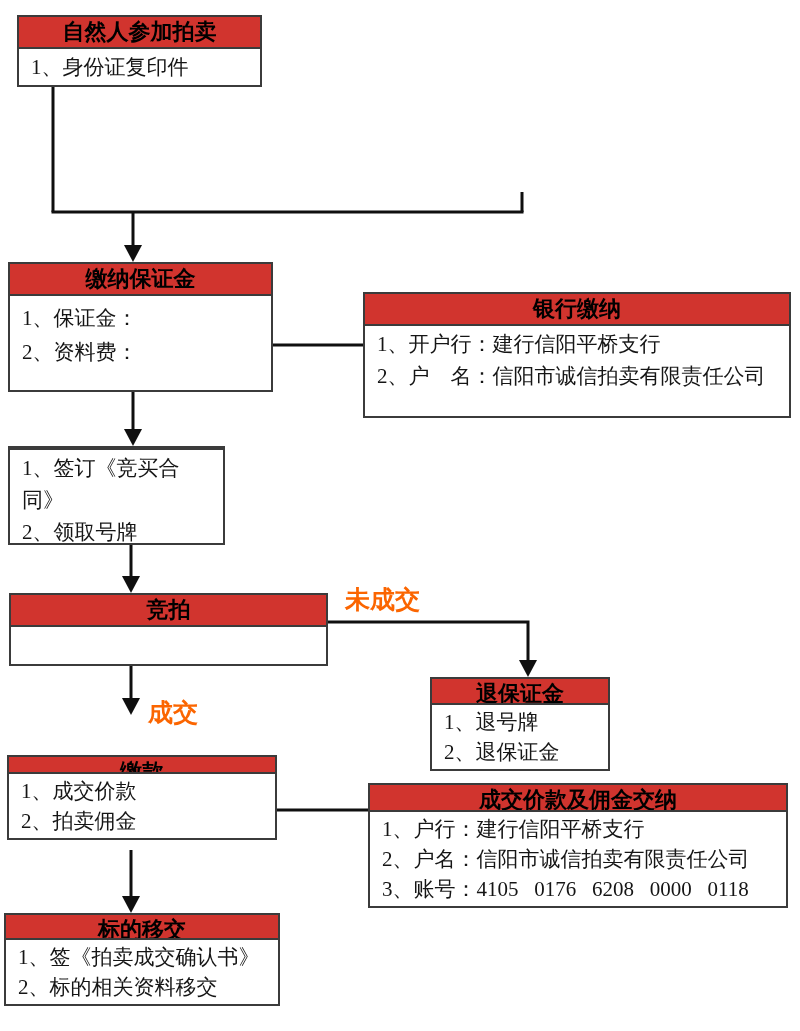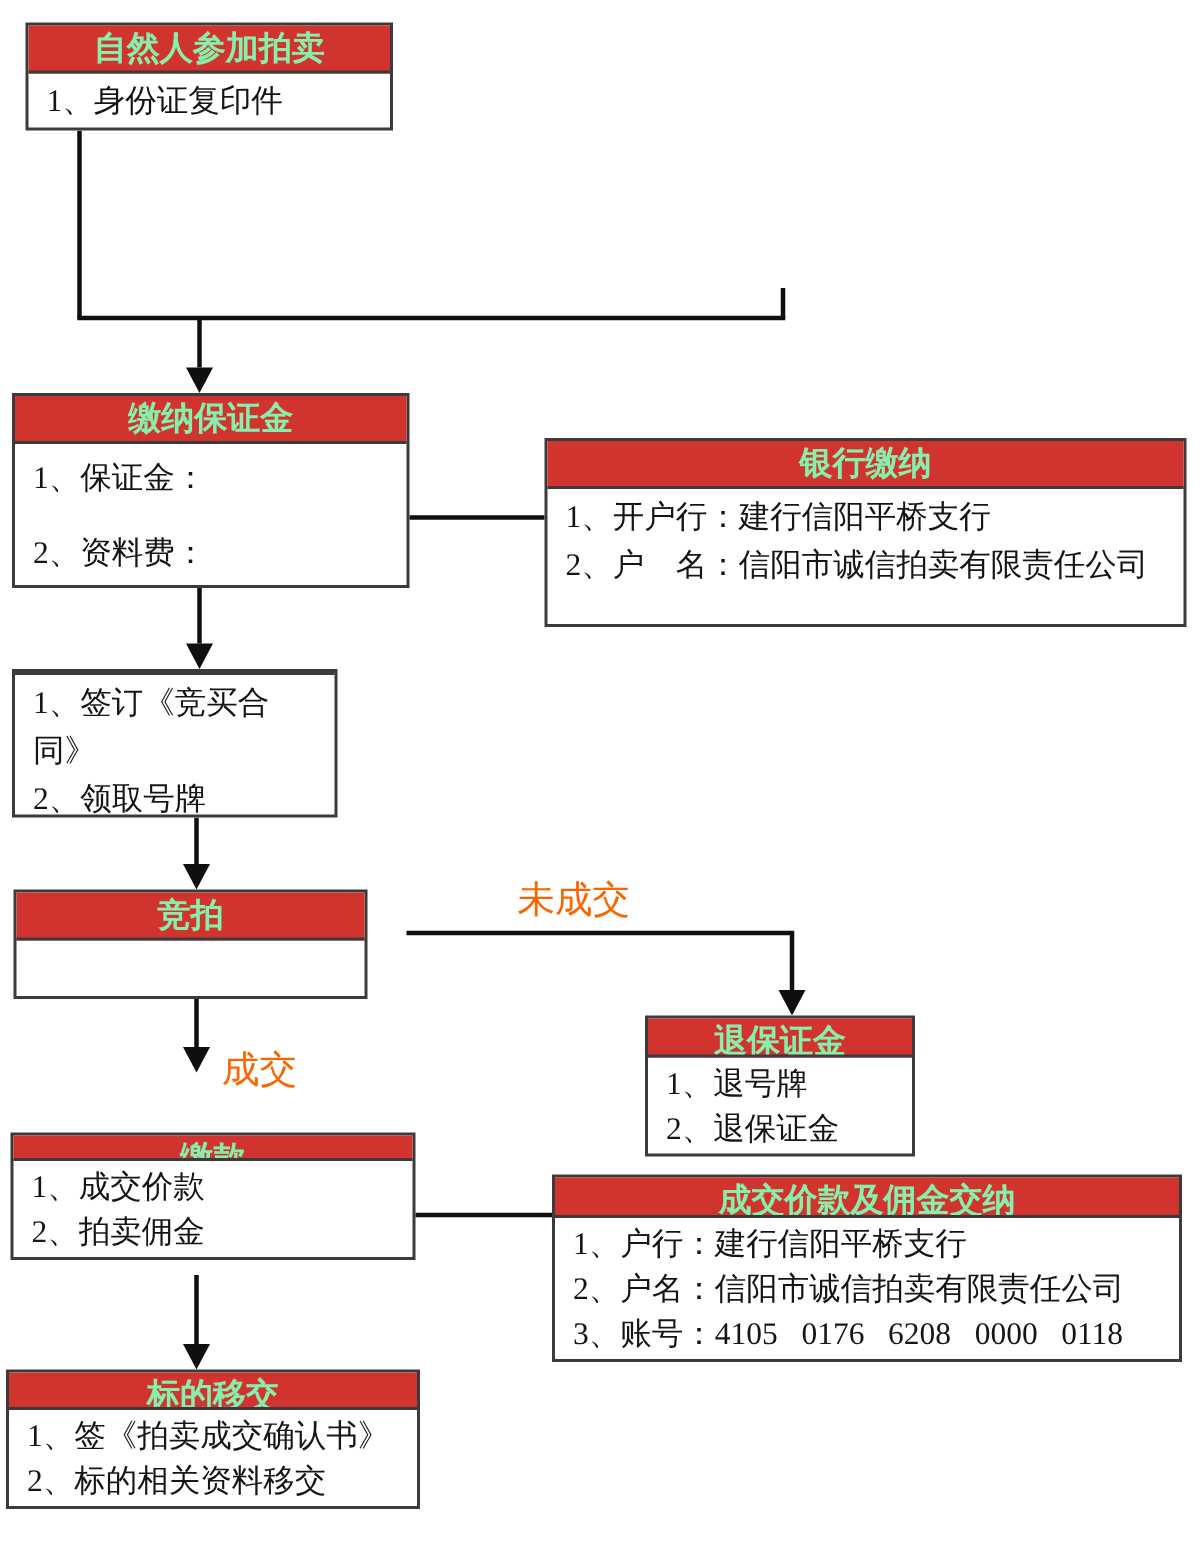--- a/index.html
+++ b/index.html
@@ -28,21 +28,21 @@
     background: #ffffff;
     z-index: 1;
     display: flex;
     flex-direction: column;
   }
   .box-header {
     box-sizing: border-box;
     height: 32px;
     line-height: 30px;
     background: #d1342e;
-    color: #86efac;
+    color: #000000;
     font-weight: bold;
     font-size: 22px;
     text-align: center;
     border-bottom: 2px solid #3b3b3b;
     white-space: nowrap;
     overflow: hidden;
   }
   .box-body {
     flex: 1;
     padding: 2px 6px 2px 12px;
@@ -51,31 +51,31 @@
   }
   .box-item {
     font-size: 21px;
     line-height: 32px;
     color: #151515;
     white-space: pre-wrap;
   }
   .box-body.spread {
     justify-content: space-between;
     padding-top: 6px;
-    padding-bottom: 6px;
+    padding-bottom: 22px;
   }
   .box-body.tight .box-item { line-height: 30px; }
   .box-body.four .box-item { line-height: 33px; }
   .box-body.single { justify-content: center; }
   .flow-label {
     position: absolute;
     z-index: 2;
     color: #fb6500;
     font-size: 25px;
-    font-weight: normal;
+    font-weight: bold;
     white-space: nowrap;
   }
 </style>
 </head>
 <body>
 
 <div id="stage">
 
   <svg id="connectors" viewBox="0 0 800 1031" xmlns="http://www.w3.org/2000/svg">
 
@@ -133,21 +133,21 @@
   </div>
 
   <div class="box" style="left:8px; top:446px; width:217px; height:99px;">
     <div class="box-header">报名</div>
     <div class="box-body">
       <div class="box-item">1、签订《竞买合同》</div>
       <div class="box-item">2、领取号牌</div>
     </div>
   </div>
 
-  <div class="box" style="left:9px; top:593px; width:236px; height:73px;">
+  <div class="box" style="left:9px; top:593px; width:319px; height:73px;">
     <div class="box-header">竞拍</div>
     <div class="box-body"></div>
   </div>
 
   <div class="box" style="left:430px; top:677px; width:180px; height:94px;">
     <div class="box-header">退保证金</div>
     <div class="box-body tight">
       <div class="box-item">1、退号牌</div>
       <div class="box-item">2、退保证金</div>
     </div>

